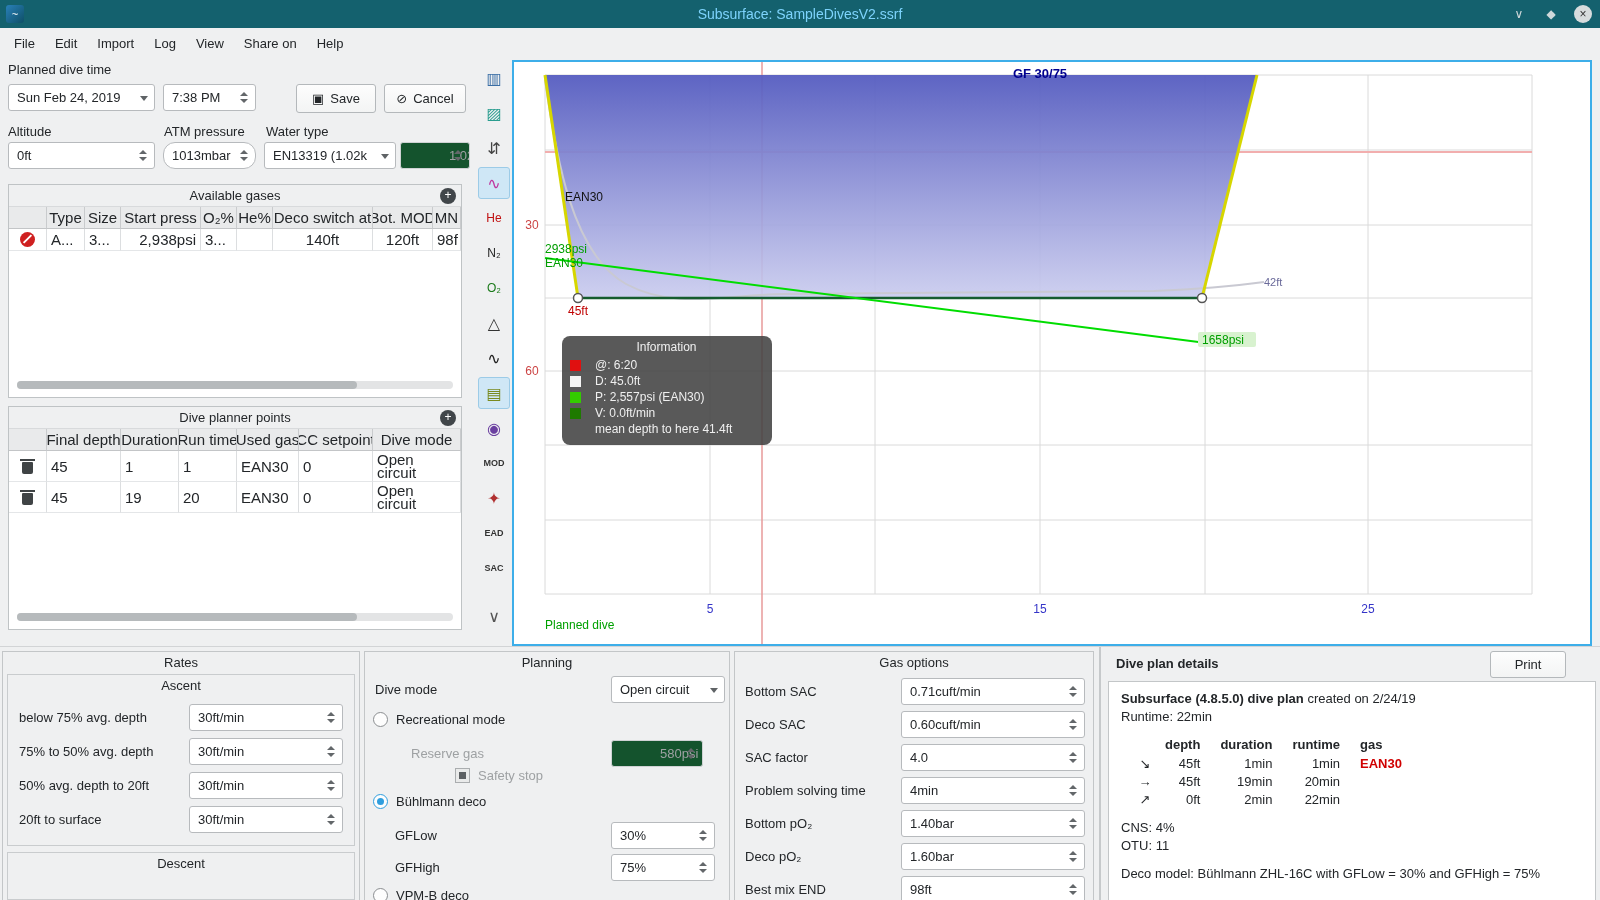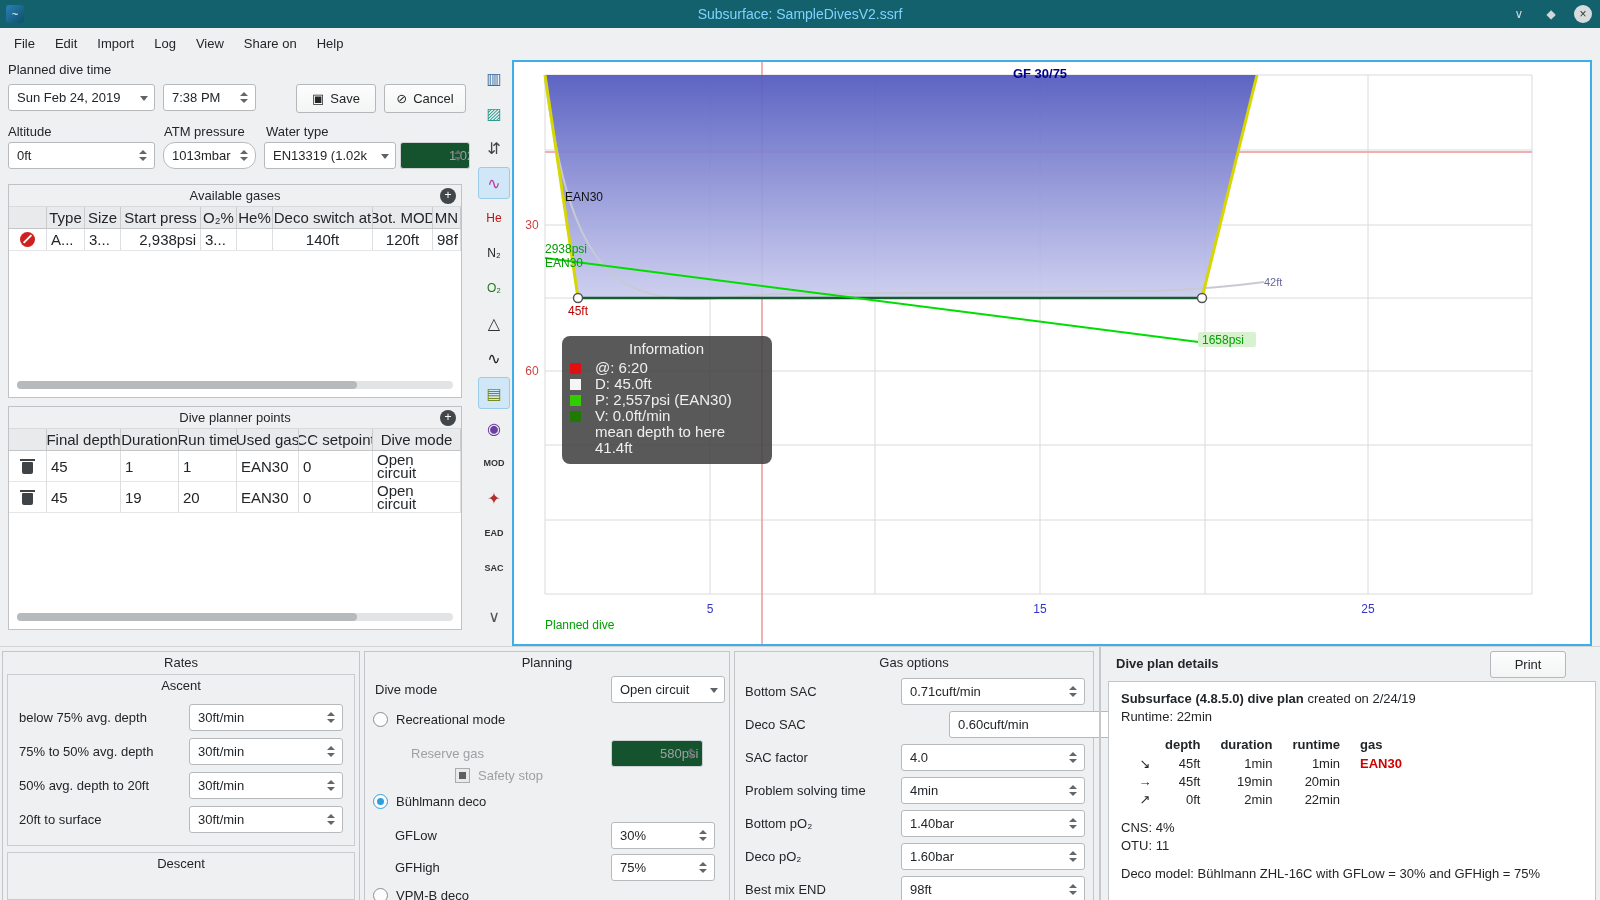--- a/index.html
+++ b/index.html
@@ -71,21 +71,21 @@
   .ti { position:absolute; left:478px; width:32px; height:32px; display:flex;
     align-items:center; justify-content:center; font-size:16px; border-radius:3px; }
   .ti.pressed { background:#cfe7f6; border:1px solid #9ccbe7; }
   .ti.txt { font-size:12px; font-weight:normal; }
   .ti.tiny { font-size:9px; font-weight:bold; letter-spacing:0; }
 
   
   #chart { position:absolute; left:512px; top:60px; width:1080px; height:586px;
     background:#fff; border:2px solid #3daee9; }
   #tooltip { position:absolute; left:48px; top:274px; width:210px;
-    background:rgba(66,66,66,0.88); border-radius:8px; color:#efefef; font-size:15px;
+    background:rgba(66,66,66,0.88); border-radius:8px; color:#efefef; font-size:12px;
     padding:4px 9px 8px 8px; }
   #tooltip .tt-title { text-align:center; margin-bottom:3px; }
   #tooltip .tt-row { display:flex; align-items:center; gap:14px; line-height:16px; }
   .chip { width:11px; height:11px; flex:0 0 11px; }
   .chip.none { background:transparent; }
 
   
   #bottom { position:absolute; left:0; top:646px; width:1600px; height:254px;
     background:#eff0f1; border-top:1px solid #d2d4d6; }
   .panel { position:absolute; border:1px solid #c3c6c8; }
@@ -449,21 +449,21 @@
     <div class="panel-title">Gas options</div>
     <div class="lbl" style="left:10px;top:32px;">Bottom SAC</div>
     <div class="spin" style="left:166px;top:26px;width:184px;">
       <span>0.71cuft/min</span>
       <span class="sa">
           <b></b>
           <i></i>
         </span>
     </div>
     <div class="lbl" style="left:10px;top:65px;">Deco SAC</div>
-    <div class="spin" style="left:166px;top:59px;width:184px;margin-left:48px;">
+    <div class="spin" style="left:166px;top:59px;width:184px;">
       <span>0.60cuft/min</span>
       <span class="sa">
           <b></b>
           <i></i>
         </span>
     </div>
     <div class="lbl" style="left:10px;top:98px;">SAC factor</div>
     <div class="spin" style="left:166px;top:92px;width:184px;">
       <span>4.0</span>
       <span class="sa">

